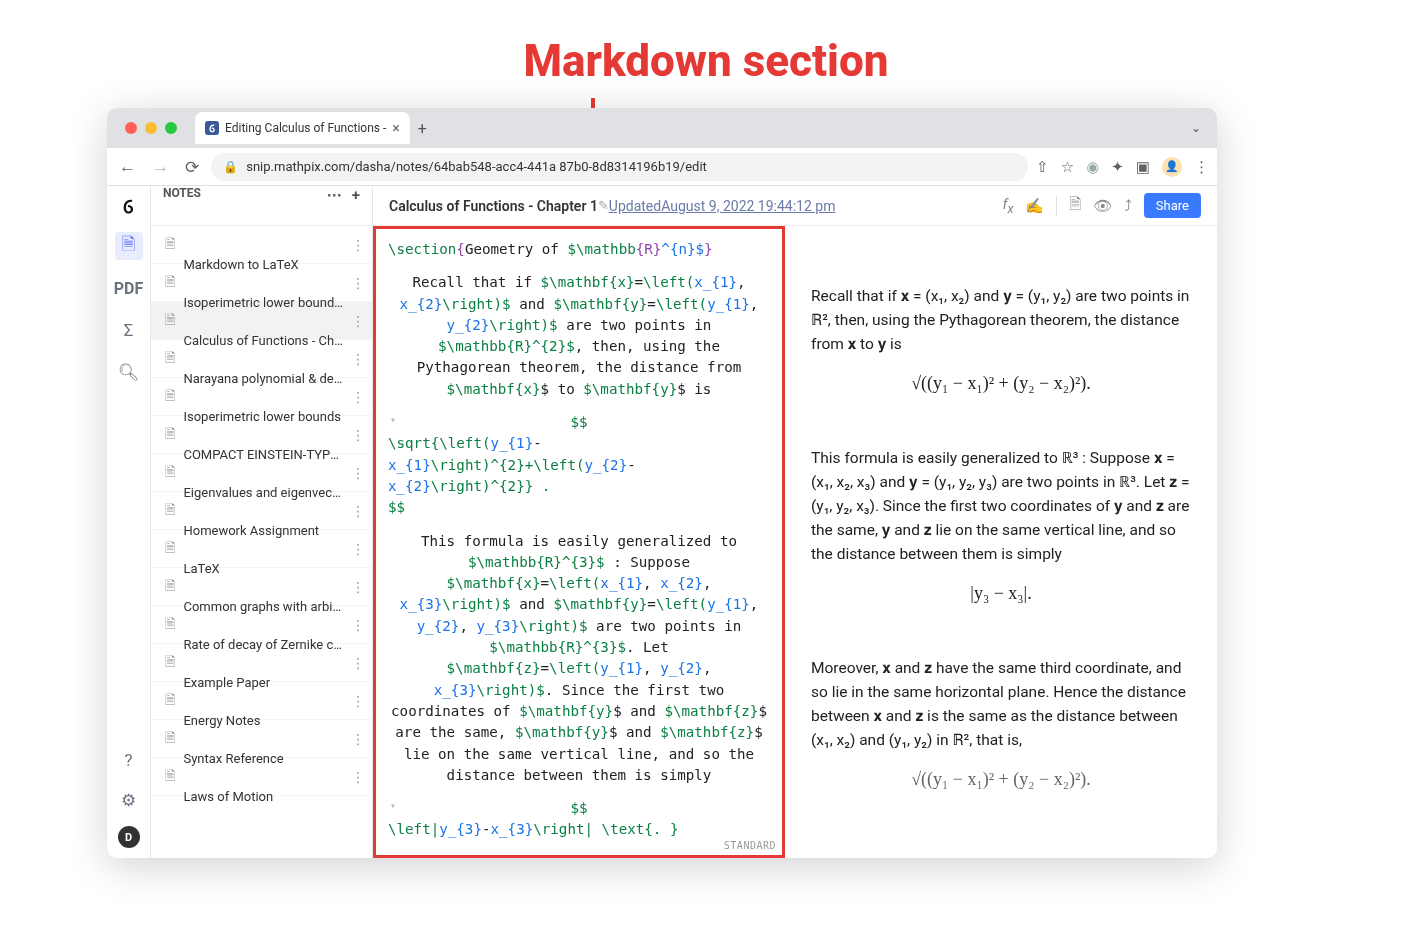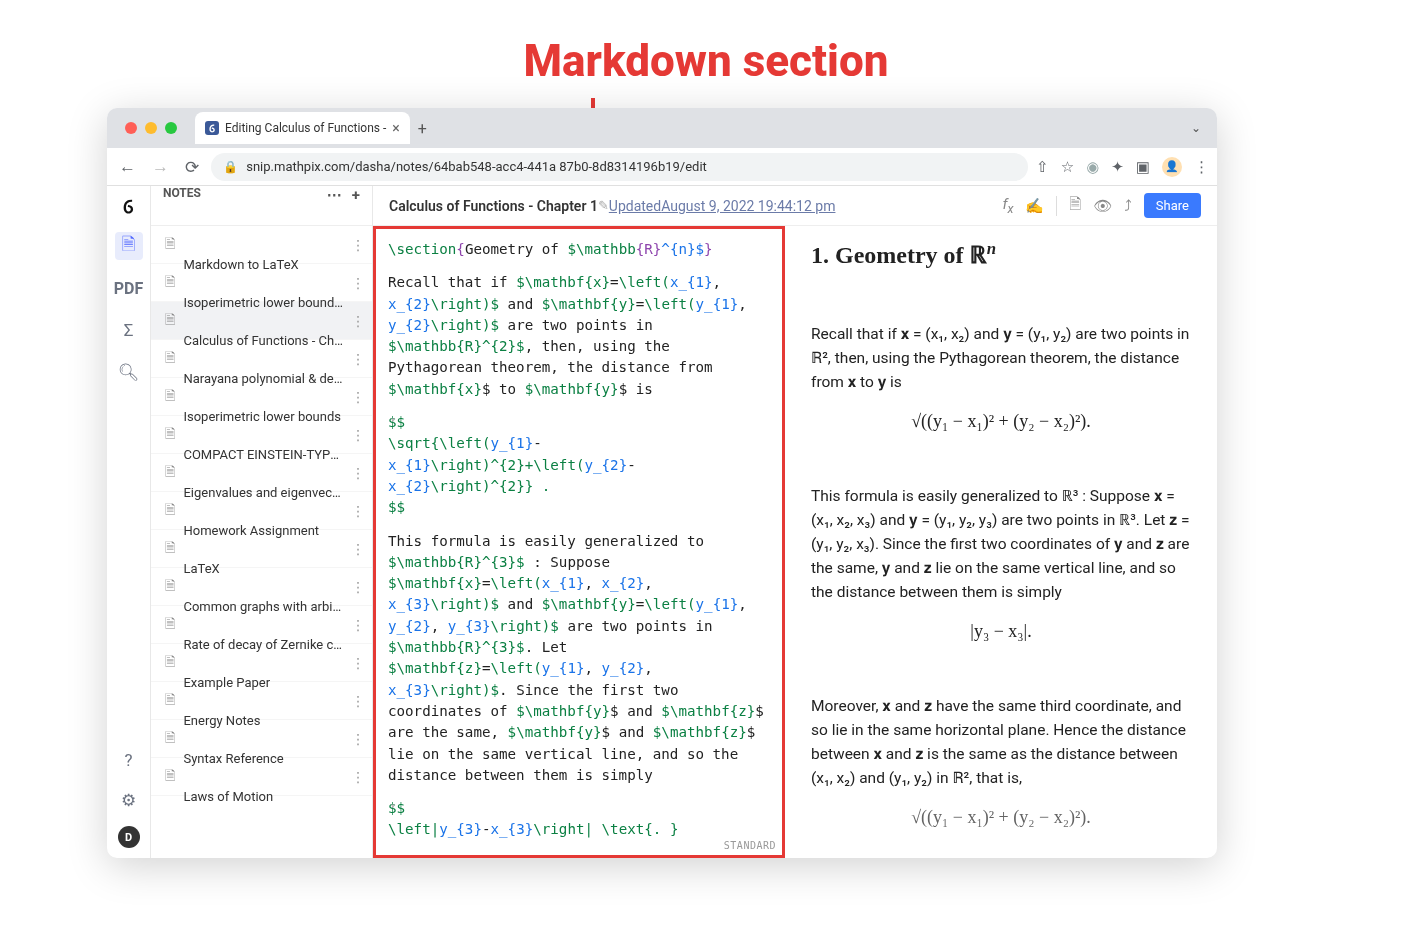--- a/index.html
+++ b/index.html
@@ -67,21 +67,21 @@
 .fold-marker { color: #bbb; position: absolute; left: 2px; font-size: 10px; }
 
 .preview-pane { flex: 1; padding: 10px 26px; font-size: 15.5px; color: #222; line-height: 1.55; overflow: hidden; }
 .preview-pane h2 { font-size: 24px; font-weight: 800; margin-bottom: 14px; font-family: Georgia, serif; }
 .preview-pane p { margin-bottom: 10px; margin-top: 48px; }
 .math-block { text-align: center; font-family: Georgia, serif; font-size: 18px; margin: 14px 0 16px; }
 .mathbb { font-family: Georgia, serif; }
 .sup { font-size: 0.7em; vertical-align: super; font-style: italic; }
 
 .ed-line { position: relative; }
-.ed-para { margin-top: 12px; }
+.ed-para { margin-top: 12px; text-align: center; }
 </style>
 </head>
 <body>
 
 <div class="annotation-label">Markdown section</div>
 <div class="annotation-arrow"></div>
 
 <div class="browser">
   <div class="tab-strip">
     <div class="traffic">
@@ -254,23 +254,20 @@
             <span>This formula is easily generalized to </span><span class="tex-cmd">$\mathbb{R}^{3}$</span><span> : Suppose </span><span class="tex-cmd">$\mathbf{x}</span><span>=</span><span class="tex-cmd">\left(</span><span class="tex-arg">x_{1}</span><span>, </span><span class="tex-arg">x_{2}</span><span>, </span><span class="tex-arg">x_{3}</span><span class="tex-cmd">\right)$</span><span> and </span><span class="tex-cmd">$\mathbf{y}</span><span>=</span><span class="tex-cmd">\left(</span><span class="tex-arg">y_{1}</span><span>, </span><span class="tex-arg">y_{2}</span><span>, </span><span class="tex-arg">y_{3}</span><span class="tex-cmd">\right)$</span><span> are two points in </span><span class="tex-cmd">$\mathbb{R}^{3}$</span><span>. Let </span><span class="tex-cmd">$\mathbf{z}</span><span>=</span><span class="tex-cmd">\left(</span><span class="tex-arg">y_{1}</span><span>, </span><span class="tex-arg">y_{2}</span><span>, </span><span class="tex-arg">x_{3}</span><span class="tex-cmd">\right)$</span><span>. Since the first two coordinates of </span><span class="tex-cmd">$\mathbf{y}</span>$<span> and </span><span class="tex-cmd">$\mathbf{z}</span>$<span> are the same, </span><span class="tex-cmd">$\mathbf{y}</span>$<span> and </span><span class="tex-cmd">$\mathbf{z}</span>$<span> lie on the same vertical line, and so the distance between them is simply</span>
           </div>
 
           <div class="ed-line ed-para"><span class="fold-marker">▾</span><span class="tex-delim">$$</span></div>
           <div class="ed-line"><span class="tex-cmd">\left|</span><span class="tex-arg">y_{3}</span><span>-</span><span class="tex-arg">x_{3}</span><span class="tex-cmd">\right| \text{. }</span></div>
 
           <span class="std">STANDARD</span>
         </div>
 
         <div class="preview-pane">
-          <h2>
-            <span>1. Geometry of </span><span class="mathbb">ℝ</span><span class="sup">n</span>
-          </h2>
           <p>Recall that if 𝐱 = (x₁, x₂) and 𝐲 = (y₁, y₂) are two points in ℝ², then, using the Pythagorean theorem, the distance from 𝐱 to 𝐲 is</p>
           <div class="math-block">√((y₁ − x₁)² + (y₂ − x₂)²).</div>
           <p>This formula is easily generalized to ℝ³ : Suppose 𝐱 = (x₁, x₂, x₃) and 𝐲 = (y₁, y₂, y₃) are two points in ℝ³. Let 𝐳 = (y₁, y₂, x₃). Since the first two coordinates of 𝐲 and 𝐳 are the same, 𝐲 and 𝐳 lie on the same vertical line, and so the distance between them is simply</p>
           <div class="math-block">|y₃ − x₃|.</div>
           <p>Moreover, 𝐱 and 𝐳 have the same third coordinate, and so lie in the same horizontal plane. Hence the distance between 𝐱 and 𝐳 is the same as the distance between (x₁, x₂) and (y₁, y₂) in ℝ², that is,</p>
           <div class="math-block" style="opacity:0.7">√((y₁ − x₁)² + (y₂ − x₂)²).</div>
         </div>
       </div>
     </div>
   </div>

